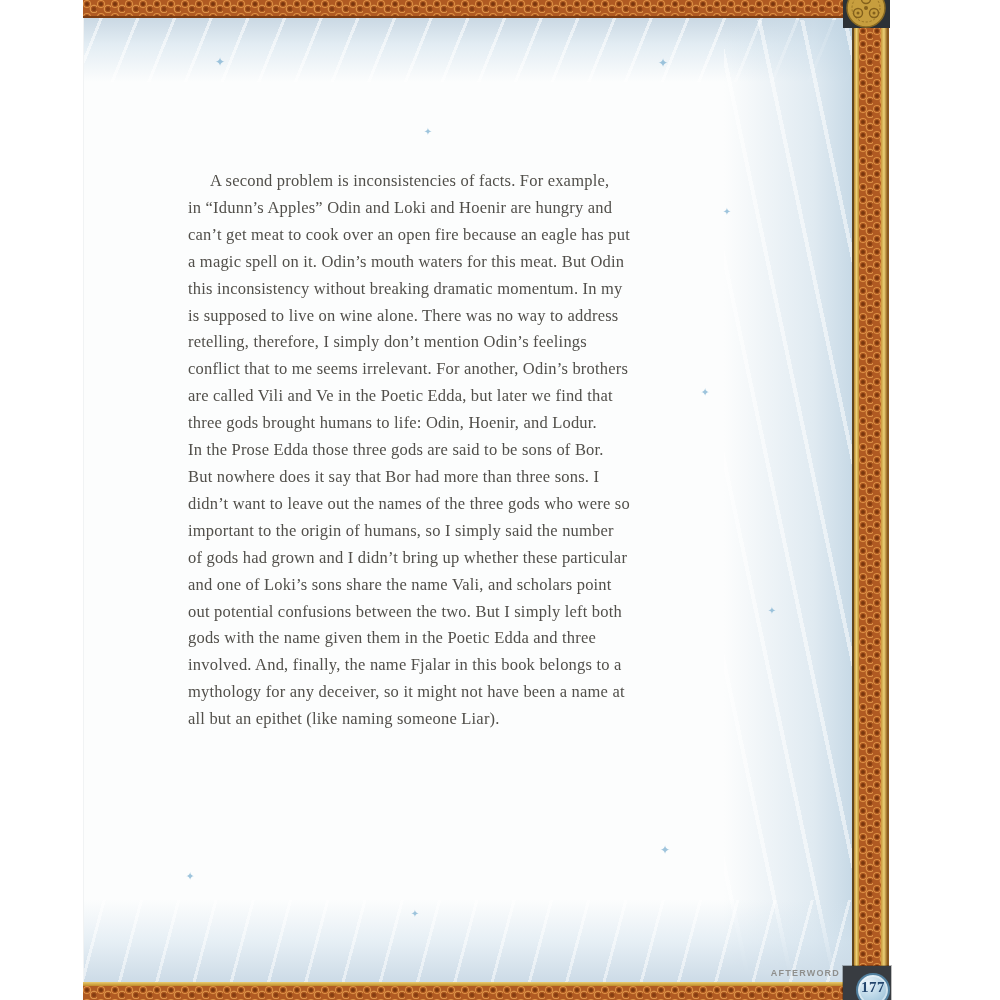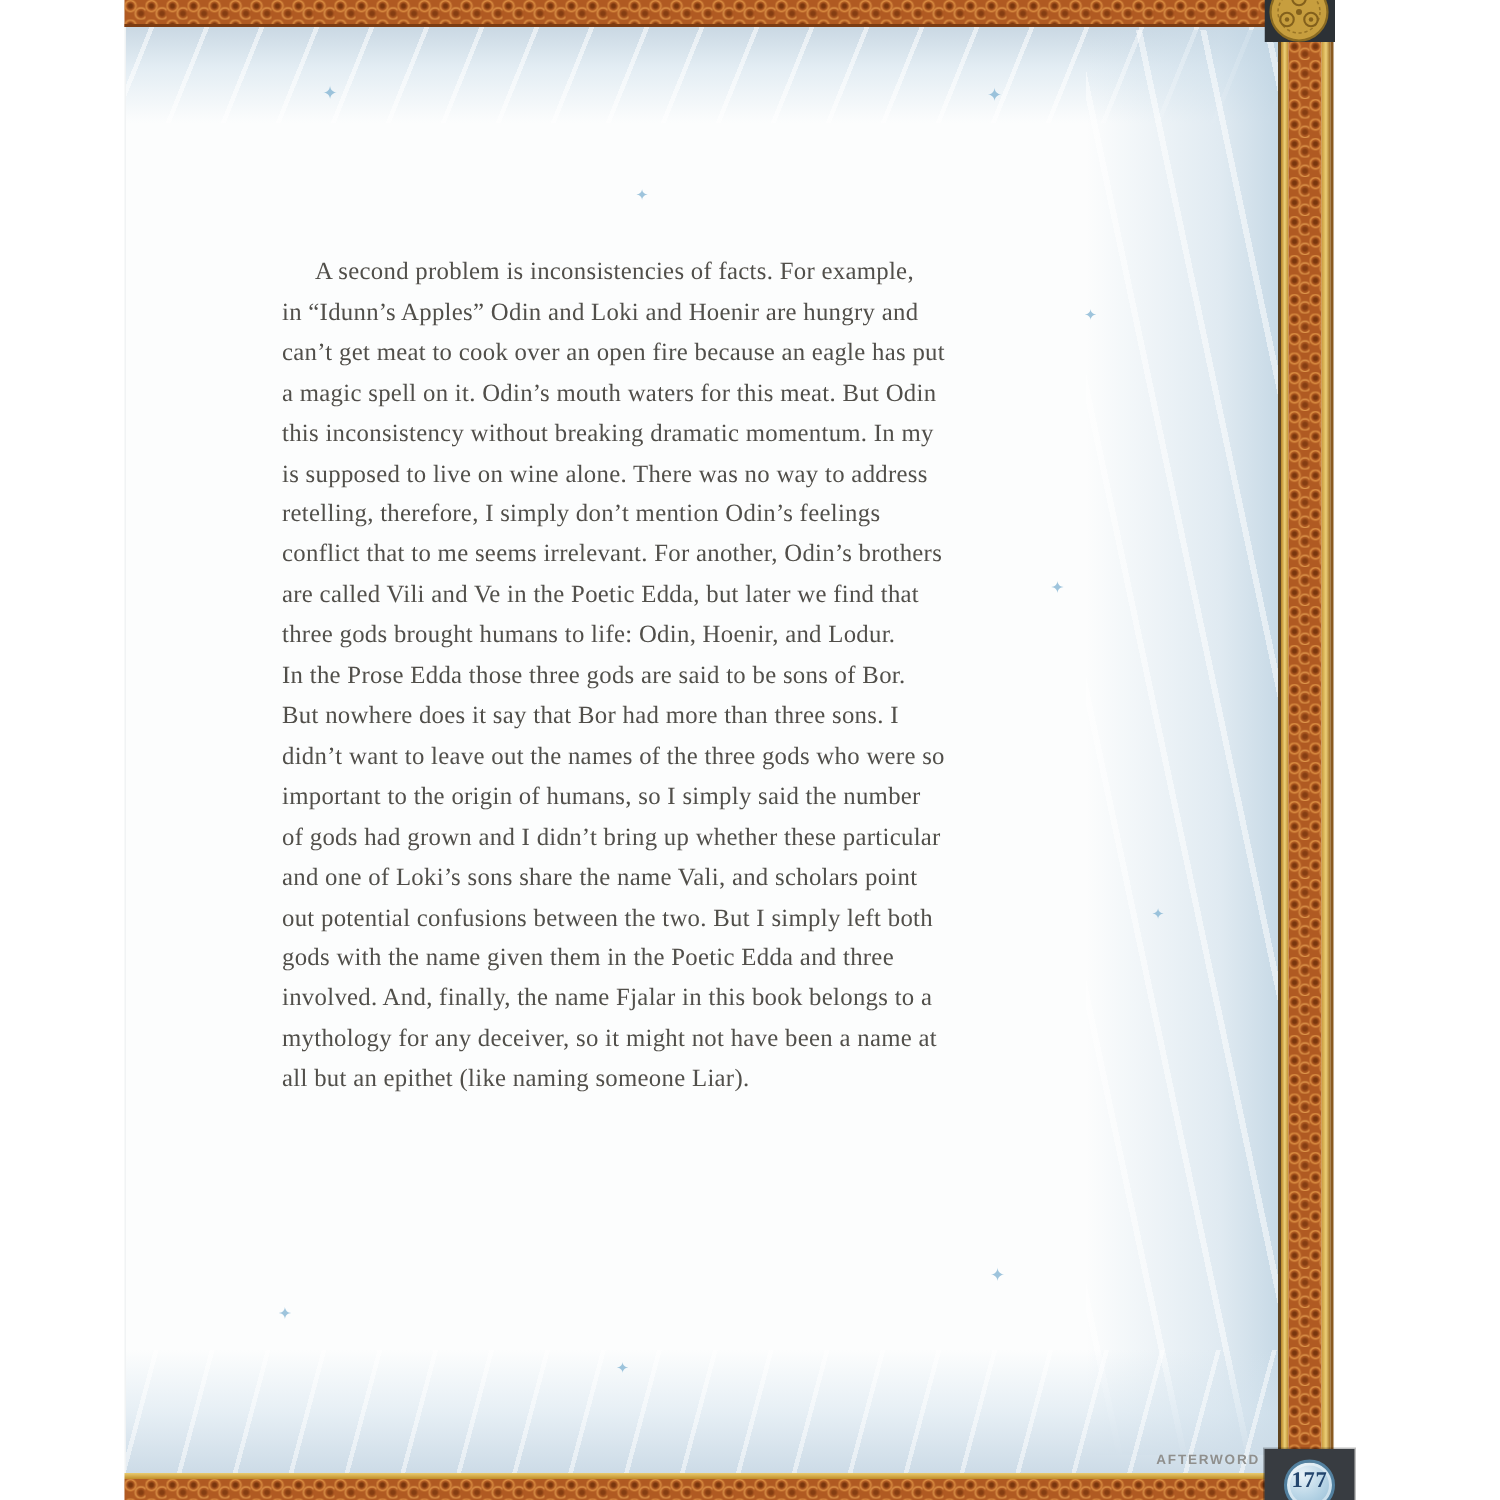--- a/index.html
+++ b/index.html
@@ -54,21 +54,21 @@
               letter-spacing:0.2px;}
   .text-block .line{white-space:pre;}
   .text-block .line.first{text-indent:22px;}
 
   
   .afterword{left:730px;top:952px;width:110px;text-align:right;
              font-family:"Liberation Sans","DejaVu Sans",sans-serif;
              font-size:9px;font-weight:bold;letter-spacing:1.2px;color:#8f8f8d;margin-top:16px;}
 
   
-  .badge{left:843px;top:966px;width:60px;height:34px;background:#383c41;
+  .badge{left:843px;top:966px;width:48px;height:34px;background:#383c41;
          box-shadow:0 0 0 1px rgba(0,0,0,0.25);}
   .badge-circle{position:absolute;left:13px;top:7px;width:34px;height:34px;border-radius:50%;
     background:radial-gradient(circle at 35% 28%, #eaf3f9 0%, #bdd8e8 45%, #8fb9d3 100%);
     border:2px solid #52809f;box-sizing:border-box;
     box-shadow:inset 0 0 0 2px rgba(255,255,255,0.45);
     display:flex;align-items:center;justify-content:center;}
   .badge-num{font-family:"Liberation Serif","DejaVu Serif",serif;font-weight:bold;
              font-size:15px;color:#24466e;letter-spacing:0.5px;padding-bottom:6px;}
 
   

